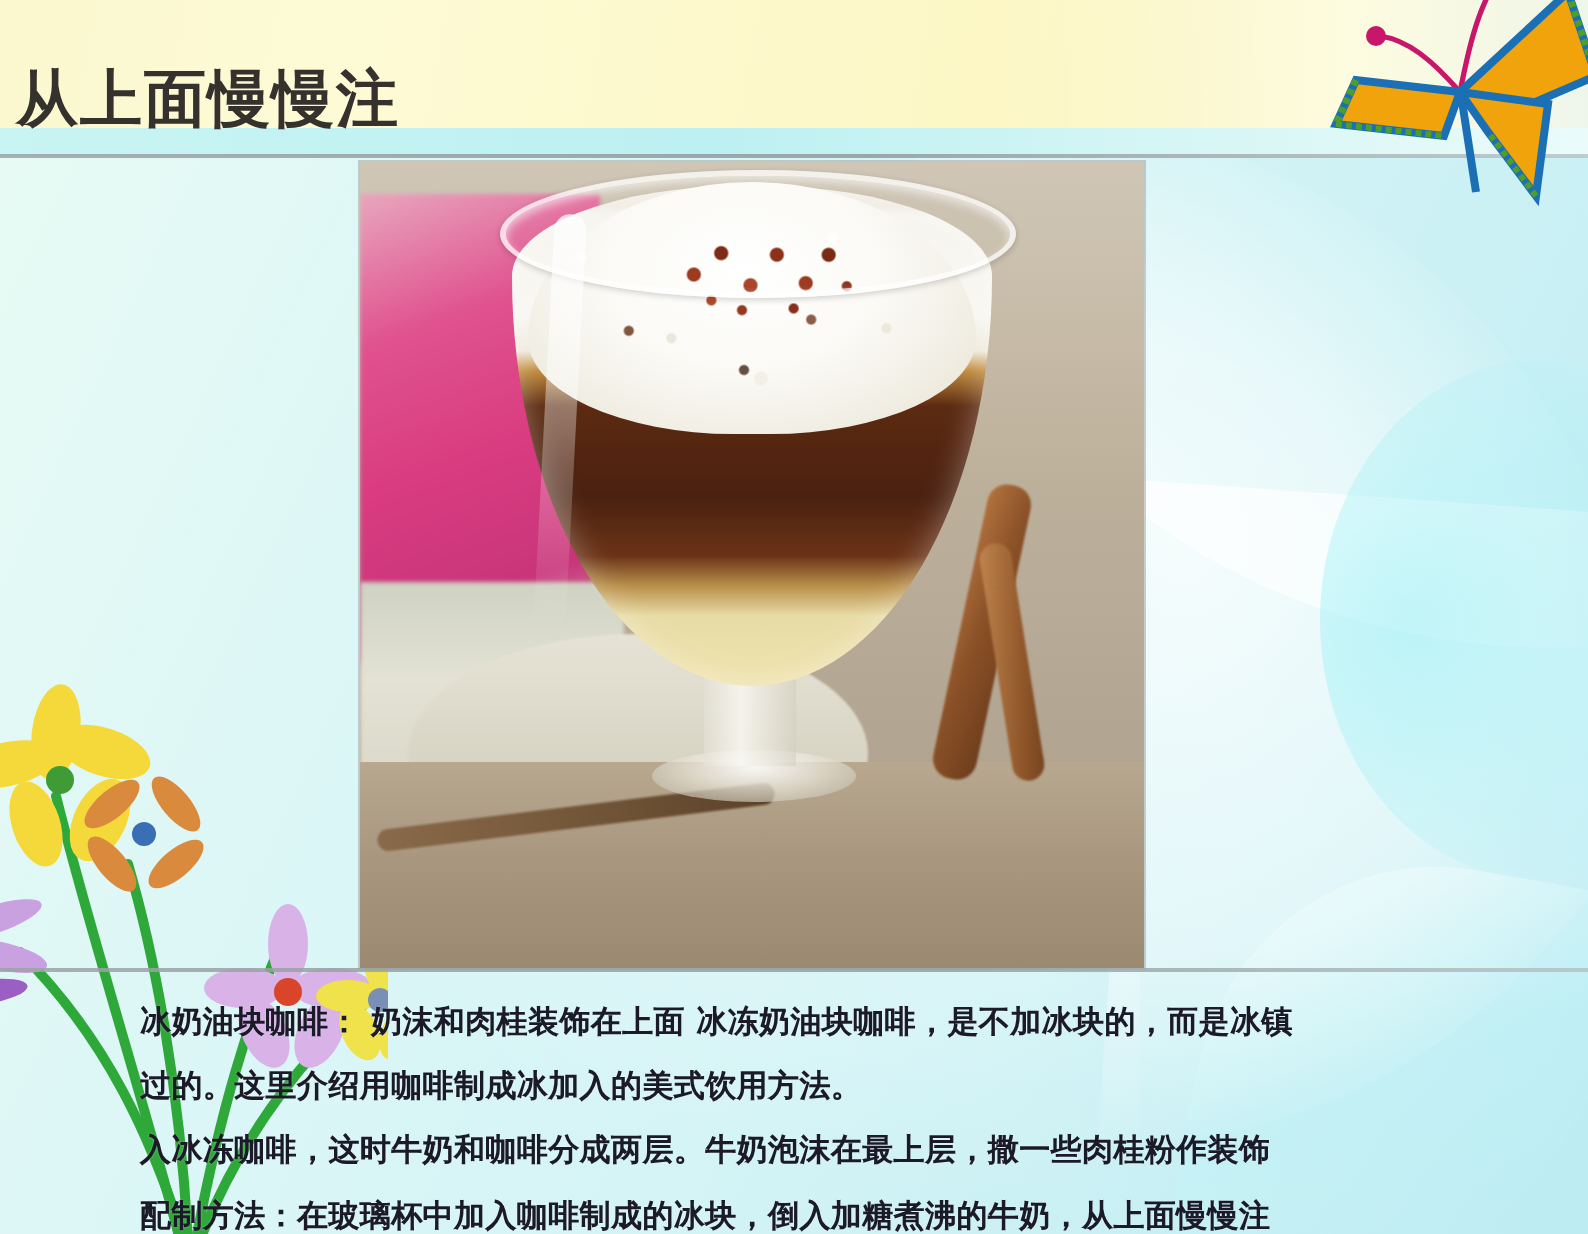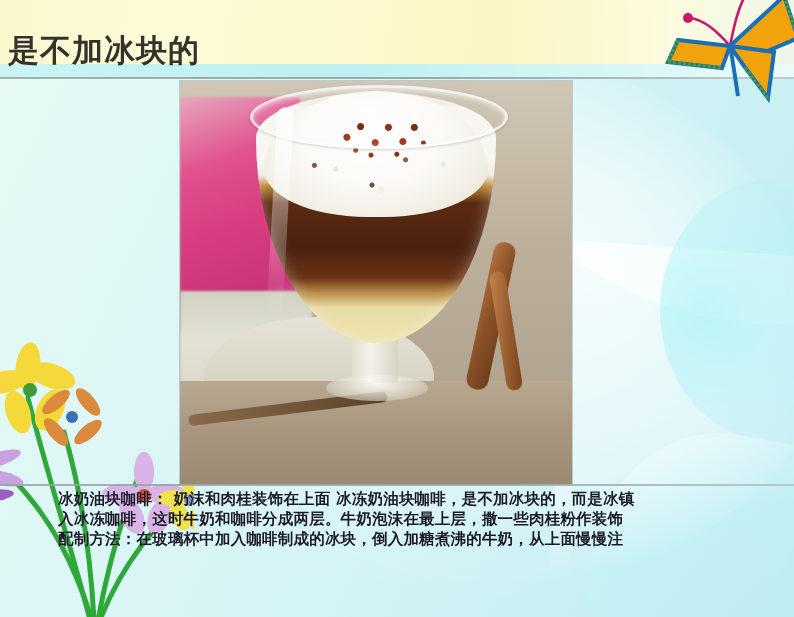--- a/index.html
+++ b/index.html
@@ -183,40 +183,40 @@
     position:absolute;left:0;top:484px;width:794px;height:2px;
     background:linear-gradient(90deg,#9aa3a6 0%,#93a0a3 60%,#b5c2c4 100%);
     opacity:.85;
   }
   #caption{
     position:absolute;left:58px;top:489px;width:720px;
     font-size:15.5px;line-height:20.2px;font-weight:bold;
     color:#1a1a28;letter-spacing:.2px;
     text-shadow:0 0 1px rgba(255,255,255,.4);
   }
-  #caption p{margin:0;white-space:nowrap;}
+  #caption p{margin:12px;white-space:nowrap;}
 </style>
 </head>
 <body>
 
 <div id="slide">
 
   <div class="bgwing w1"></div>
   <div class="bgwing w2"></div>
   <div class="bgwing w3"></div>
   <div class="bgwing w4"></div>
   <div class="bgwing w5"></div>
 
   <div id="titlebar">
     <div class="fade"></div>
   </div>
   <div id="undertitle"></div>
   <div id="hr-top"></div>
 
-  <h1 id="page-title">是不加冰块的</h1>
+  <h1 id="page-title">从上面慢慢注</h1>
 
   <svg id="butterfly" viewBox="0 0 140 110">
 
     <path d="M70 52 C56 36 44 26 30 24" stroke="#c8176b" stroke-width="2.6" fill="none"></path>
     <path d="M70 52 C74 32 78 14 86 0" stroke="#c8176b" stroke-width="2.6" fill="none"></path>
     <circle cx="28" cy="24" r="5" fill="#c8176b"></circle>
 
     <path d="M70 52 L124 2 L138 44 L96 62 Z" fill="#f0a30a" stroke="#1a6fb5" stroke-width="4"></path>
 
     <path d="M70 52 L114 58 L108 104 L84 72 Z" fill="#f0a30a" stroke="#1a6fb5" stroke-width="4"></path>
@@ -313,17 +313,18 @@
     <div class="ph cinnamon"></div>
     <div class="ph cinn-speck"></div>
     <div class="ph glass-rim"></div>
     <div class="ph glass-hl"></div>
   </div>
 
   <div id="hr-bottom"></div>
 
   <div id="caption">
     <p>冰奶油块咖啡： 奶沫和肉桂装饰在上面 冰冻奶油块咖啡，是不加冰块的，而是冰镇</p>
+    <p>过的。这里介绍用咖啡制成冰加入的美式饮用方法。</p>
     <p>入冰冻咖啡，这时牛奶和咖啡分成两层。牛奶泡沫在最上层，撒一些肉桂粉作装饰</p>
     <p>配制方法：在玻璃杯中加入咖啡制成的冰块，倒入加糖煮沸的牛奶，从上面慢慢注</p>
   </div>
 
 </div>
 
 </body></html>

